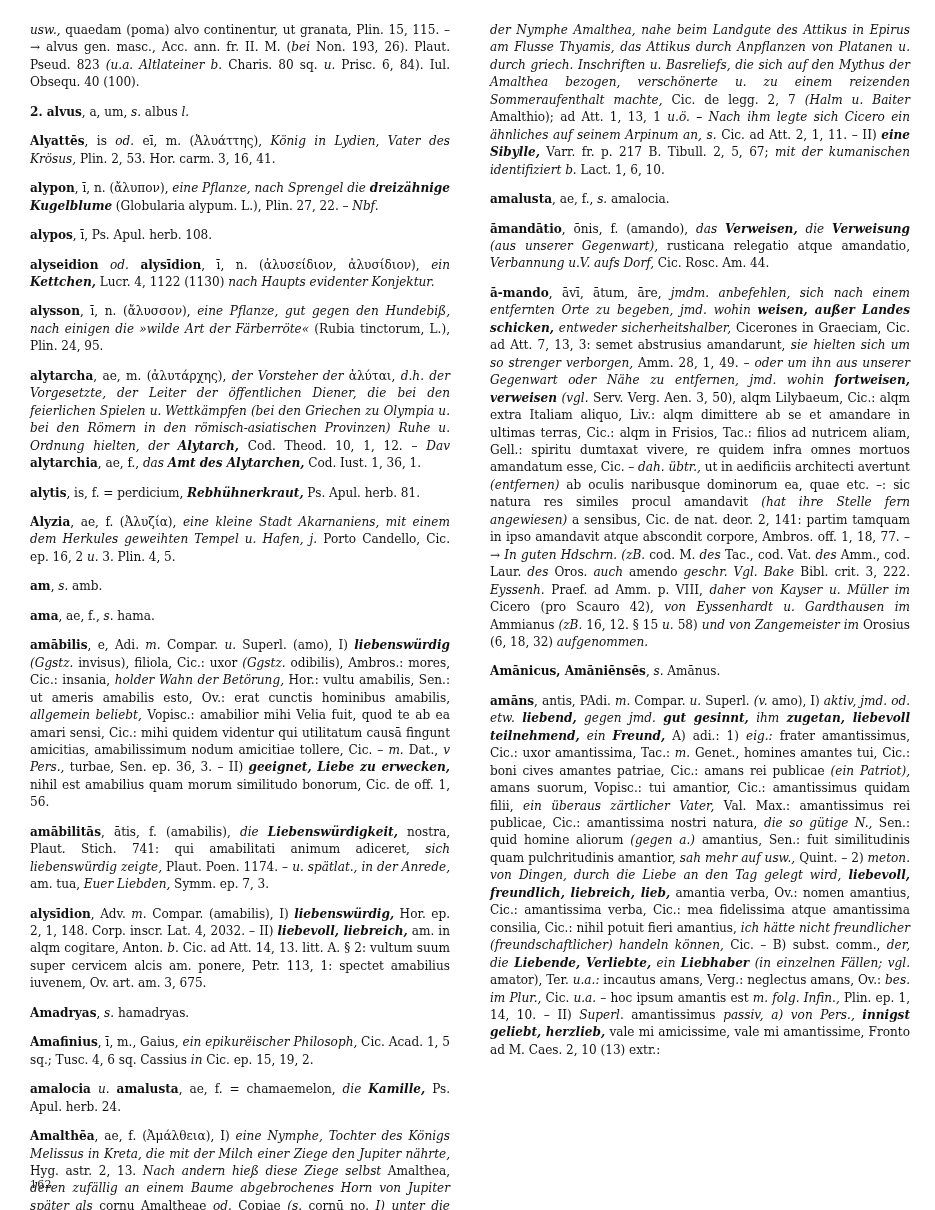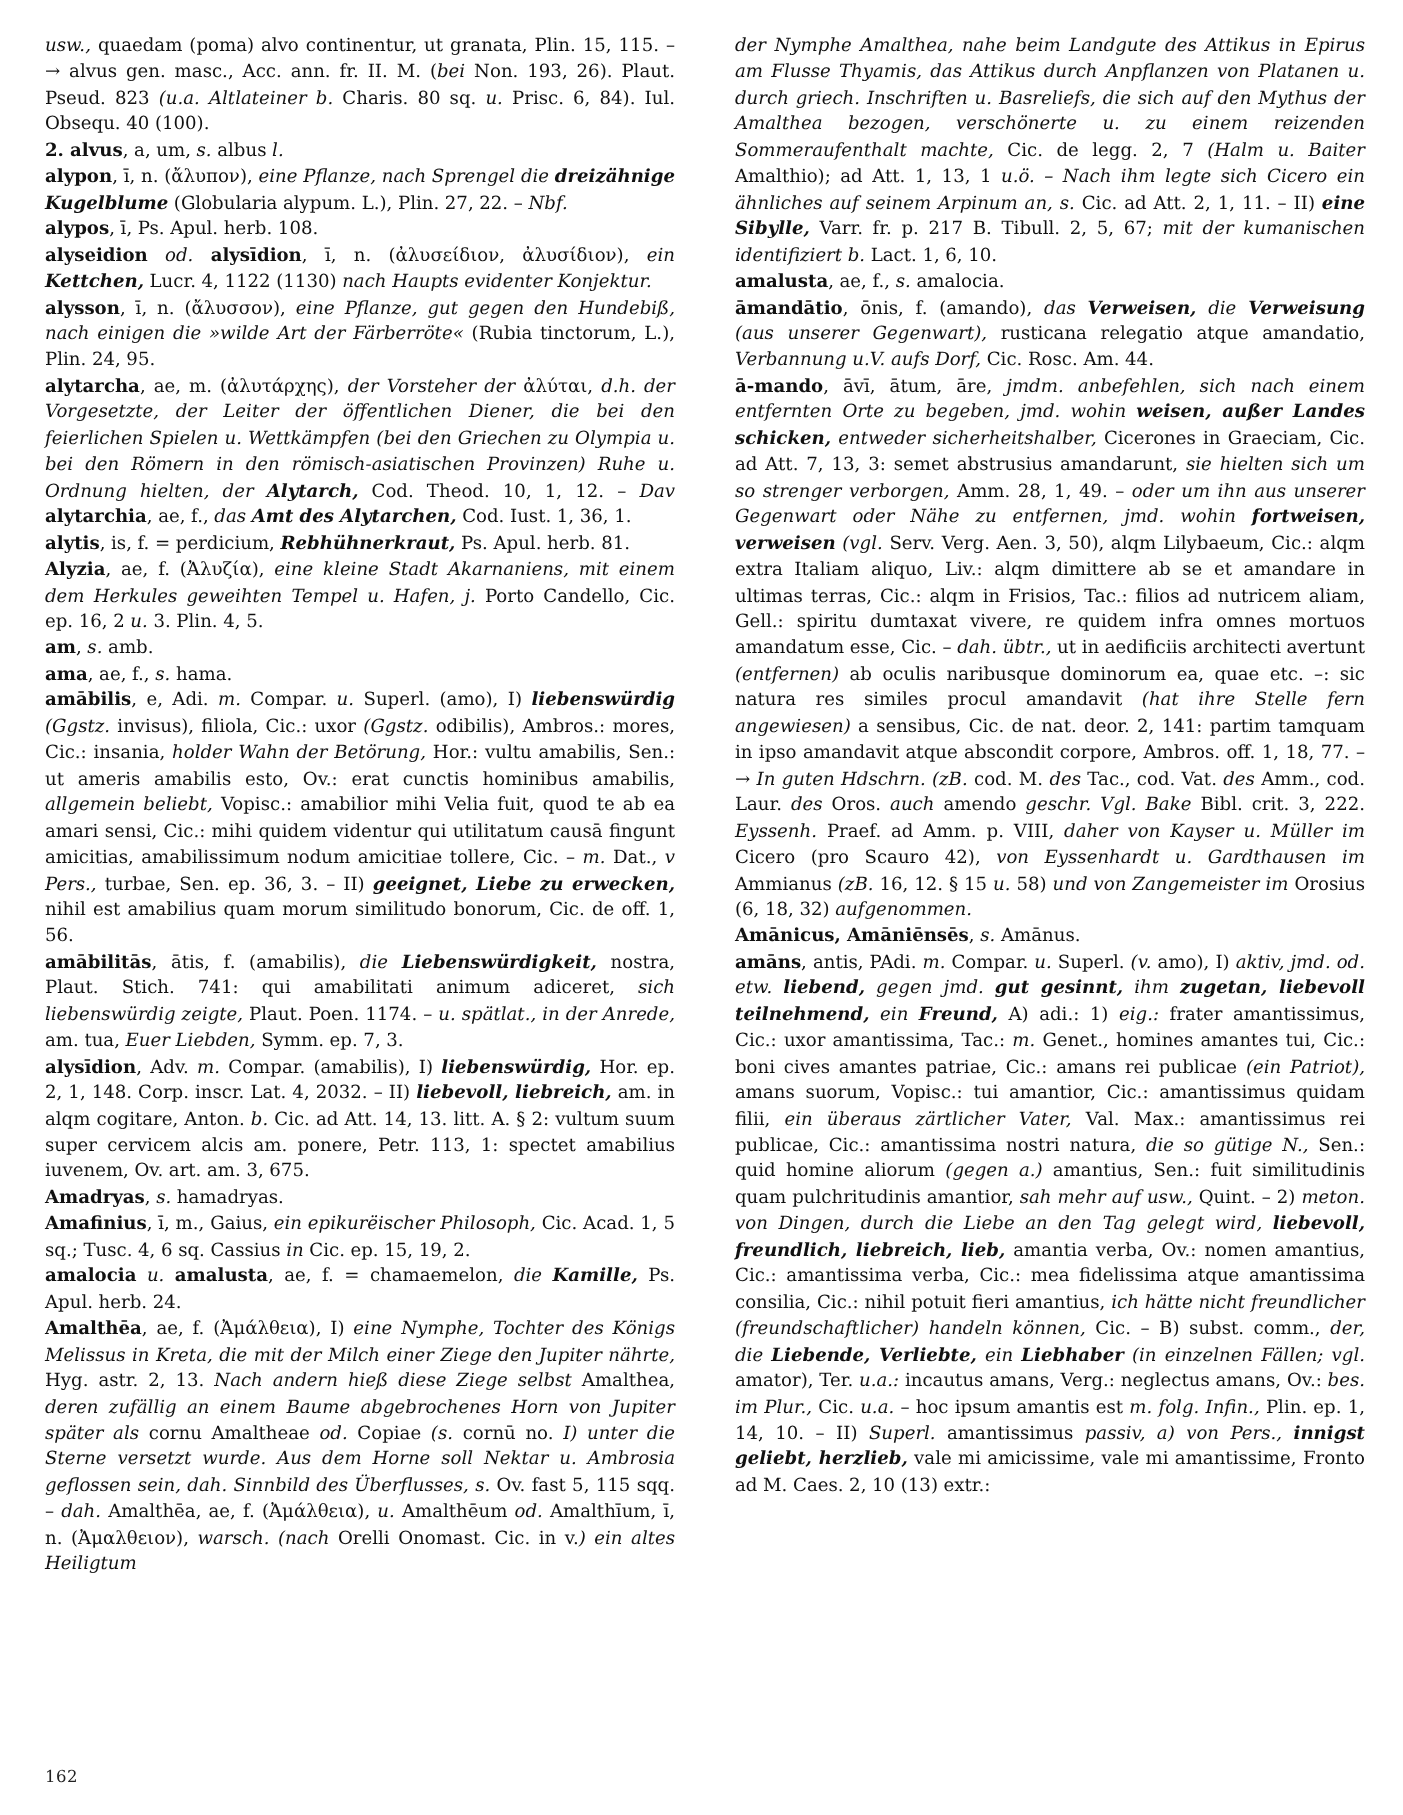--- a/index.html
+++ b/index.html
@@ -46,21 +46,21 @@
     text-align: justify;
     text-justify: inter-word;
     margin: 0 0 0 0;
     padding: 0;
     text-indent: 0;
     hyphens: manual;
     -webkit-hyphens: manual;
     word-spacing: -0.1px;
   }
   
-  .entry + .entry { margin-top: 0; }
+  .entry + .entry { margin-top: 12px; }
 
   b { font-weight: bold; }
   i { font-style: italic; }
 
   .folio {
     position: absolute;
     left: 30px;
     top: 1178px;
     font-size: 11px;
     color: #222;
@@ -79,20 +79,21 @@
 </head>
 <body>
 
 <div id="page">
 
   <div class="columns">
 
     <div class="col">
       <p class="entry"><i>usw.,</i> quaedam (poma) alvo continentur, ut granata, Plin. 15, 115. – → alvus gen. masc., Acc. ann. fr. II. M. (<i>bei</i> Non. 193, 26). Plaut. Pseud. 823 <i>(u.a. Altlateiner b.</i> Charis. 80 sq. <i>u.</i> Prisc. 6, 84). Iul. Obsequ. 40 (100).</p>
       <p class="entry"><b>2. alvus</b>, a, um, <i>s.</i> albus <i>l.</i></p>
+      <p class="entry"><b>Alyattēs</b>, is <i>od.</i> eī, m. (Ἀλυάττης), <i>König in Lydien, Vater des Krösus,</i> Plin. 2, 53. Hor. carm. 3, 16, 41.</p>
       <p class="entry"><b>alypon</b>, ī, n. (ἄλυπον), <i>eine Pflanze, nach Sprengel die <b>dreizähnige Kugelblume</b></i> (Globularia alypum. L.), Plin. 27, 22. – <i>Nbf.</i></p>
       <p class="entry"><b>alypos</b>, ī, Ps. Apul. herb. 108.</p>
       <p class="entry"><b>alyseidion</b> <i>od.</i> <b>alysīdion</b>, ī, n. (ἀλυσείδιον, ἀλυσίδιον), <i>ein <b>Kettchen,</b></i> Lucr. 4, 1122 (1130) <i>nach Haupts evidenter Konjektur.</i></p>
       <p class="entry"><b>alysson</b>, ī, n. (ἄλυσσον), <i>eine Pflanze, gut gegen den Hundebiß, nach einigen die »wilde Art der Färberröte«</i> (Rubia tinctorum, L.), Plin. 24, 95.</p>
       <p class="entry"><b>alytarcha</b>, ae, m. (ἀλυτάρχης), <i>der Vorsteher der</i> ἀλύται, <i>d.h. der Vorgesetzte, der Leiter der öffentlichen Diener, die bei den feierlichen Spielen u. Wettkämpfen (bei den Griechen zu Olympia u. bei den Römern in den römisch-asiatischen Provinzen) Ruhe u. Ordnung hielten, der <b>Alytarch,</b></i> Cod. Theod. 10, 1, 12. – <i>Dav</i> <b>alytarchia</b>, ae, f., <i>das <b>Amt des Alytarchen,</b></i> Cod. Iust. 1, 36, 1.</p>
       <p class="entry"><b>alytis</b>, is, f. = perdicium, <i><b>Rebhühnerkraut,</b></i> Ps. Apul. herb. 81.</p>
       <p class="entry"><b>Alyzia</b>, ae, f. (Ἀλυζία), <i>eine kleine Stadt Akarnaniens, mit einem dem Herkules geweihten Tempel u. Hafen, j.</i> Porto Candello, Cic. ep. 16, 2 <i>u.</i> 3. Plin. 4, 5.</p>
       <p class="entry"><b>am</b>, <i>s.</i> amb.</p>
       <p class="entry"><b>ama</b>, ae, f., <i>s.</i> hama.</p>
       <p class="entry"><b>amābilis</b>, e, Adi. <i>m.</i> Compar. <i>u.</i> Superl. (amo), I) <i><b>liebenswürdig</b></i> <i>(Ggstz.</i> invisus), filiola, Cic.: uxor <i>(Ggstz.</i> odibilis), Ambros.: mores, Cic.: insania, <i>holder Wahn der Betörung,</i> Hor.: vultu amabilis, Sen.: ut ameris amabilis esto, Ov.: erat cunctis hominibus amabilis, <i>allgemein beliebt,</i> Vopisc.: amabilior mihi Velia fuit, quod te ab ea amari sensi, Cic.: mihi quidem videntur qui utilitatum causā fingunt amicitias, amabilissimum nodum amicitiae tollere, Cic. – <i>m.</i> Dat., <i>v Pers.,</i> turbae, Sen. ep. 36, 3. – II) <i><b>geeignet, Liebe zu erwecken,</b></i> nihil est amabilius quam morum similitudo bonorum, Cic. de off. 1, 56.</p>

